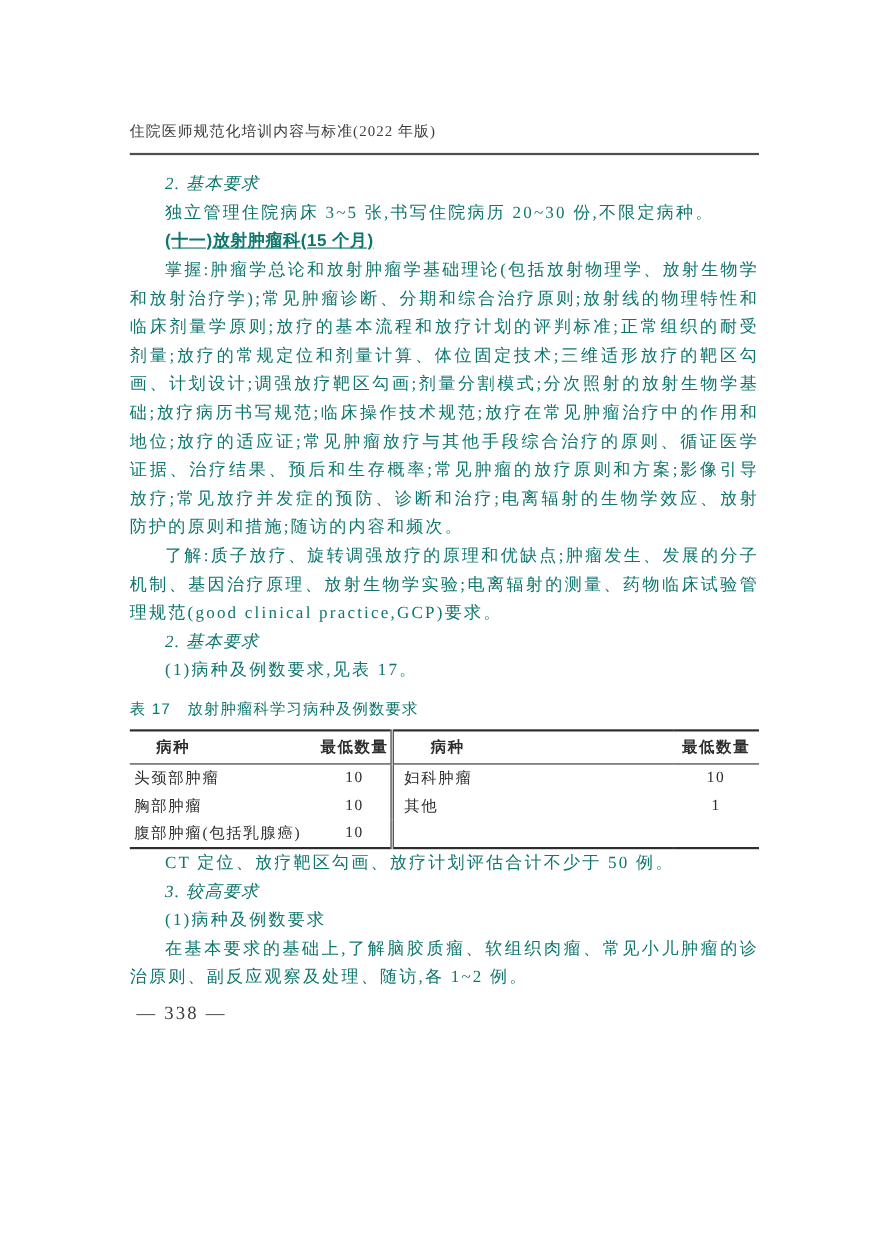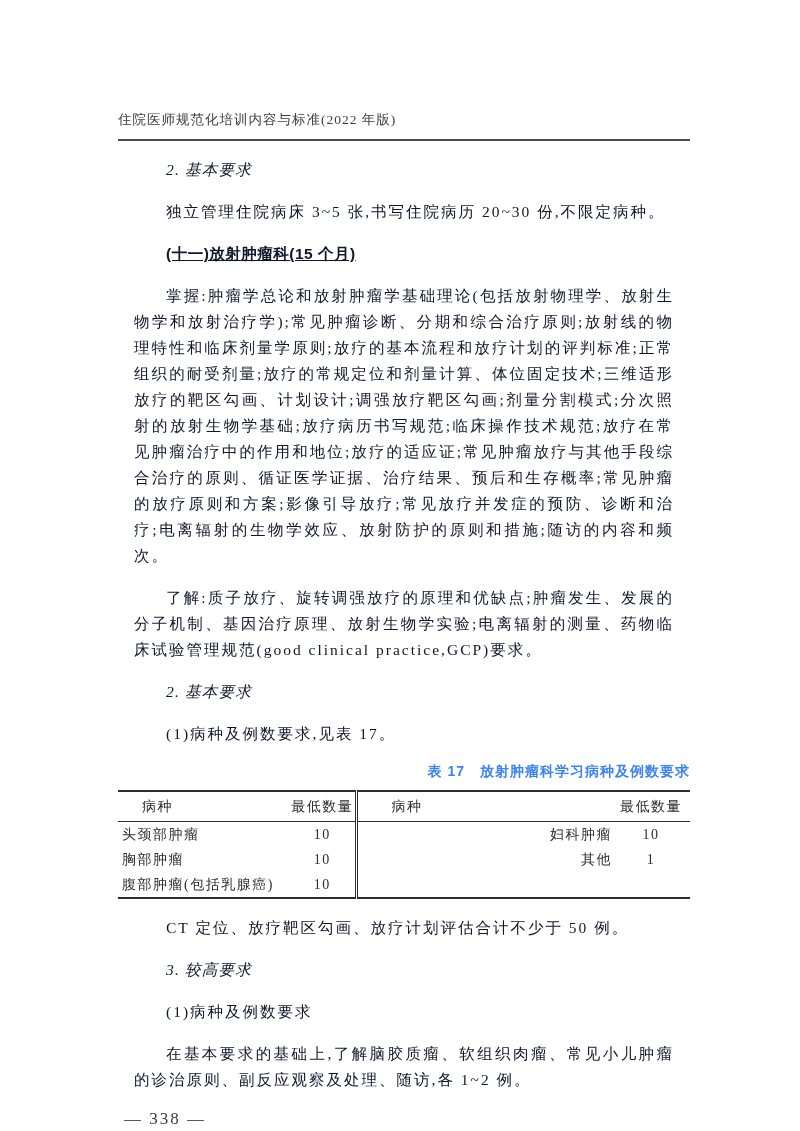--- a/index.html
+++ b/index.html
@@ -23,78 +23,78 @@
     font-size: 13.5px;
     line-height: 20px;
     letter-spacing: 1px;
     color: #3c3c3c;
     padding-bottom: 9px;
     border-bottom: 2px solid #4e4e4e;
   }
 
   .body-text { margin-top: 14px; }
   p.line {
-    margin: 16px;
+    margin: 0;
     font-size: 15.5px;
     line-height: 26px;
     letter-spacing: 2px;
     text-align: justify;
     text-indent: 32px;
-    color: #0f172a;
+    color: #0f766e;
   }
   p.kai {
     font-style: italic;
     letter-spacing: 1.2px;
   }
   p.hei {
     font-family: "Liberation Sans", "DejaVu Sans", sans-serif;
     font-weight: bold;
     font-style: normal;
     letter-spacing: 0.5px;
     text-decoration: underline;
   }
   p.after-table { margin-top: 17px; }
 
   .table-title {
     margin: 13px 0 9px 0;
-    text-align: right;
+    text-align: left;
     font-family: "Liberation Sans", "DejaVu Sans", sans-serif;
-    font-weight: bold;
+    font-weight: normal;
     font-size: 14px;
     letter-spacing: 1px;
-    color: #3b82f6;
+    color: #0f766e;
   }
   table.req {
     width: 572px;
     table-layout: fixed;
     border-collapse: collapse;
     border-top: 2px solid #2e2e2e;
     border-bottom: 2px solid #2e2e2e;
     font-size: 14px;
   }
   .req th, .req td {
     padding: 0;
     letter-spacing: 1.5px;
     vertical-align: middle;
     white-space: nowrap;
     overflow: hidden;
   }
   .req thead th {
     font-family: "Liberation Sans", "DejaVu Sans", sans-serif;
-    font-weight: normal;
+    font-weight: bold;
     height: 29px;
     border-bottom: 1px solid #2e2e2e;
   }
   .req tbody td { height: 25px; font-weight: normal; margin-top: 44px; }
   .req .h1 { text-align: left; padding-left: 24px; }
   .req .c1 { text-align: left; padding-left: 4px; }
   .req .c2 { text-align: center; }
   .req .h3, .req .c3 { border-left: 3px double #2e2e2e; }
   .req .h3 { text-align: left; padding-left: 34px; }
-  .req .c3 { text-align: right; padding-left: 10px; }
+  .req .c3 { text-align: left; padding-left: 10px; }
   .req .c4 { text-align: center; }
 
   .page-number {
     margin: 9px 0 0 6px;
     font-size: 17px;
     letter-spacing: 2px;
     color: #3c3c3c;
   }
 </style>
 </head>

